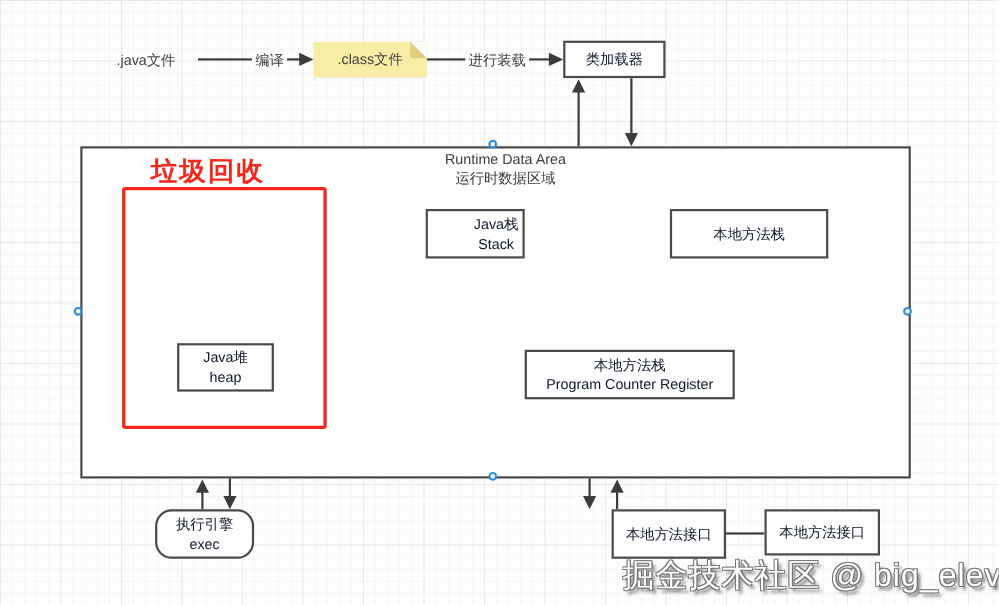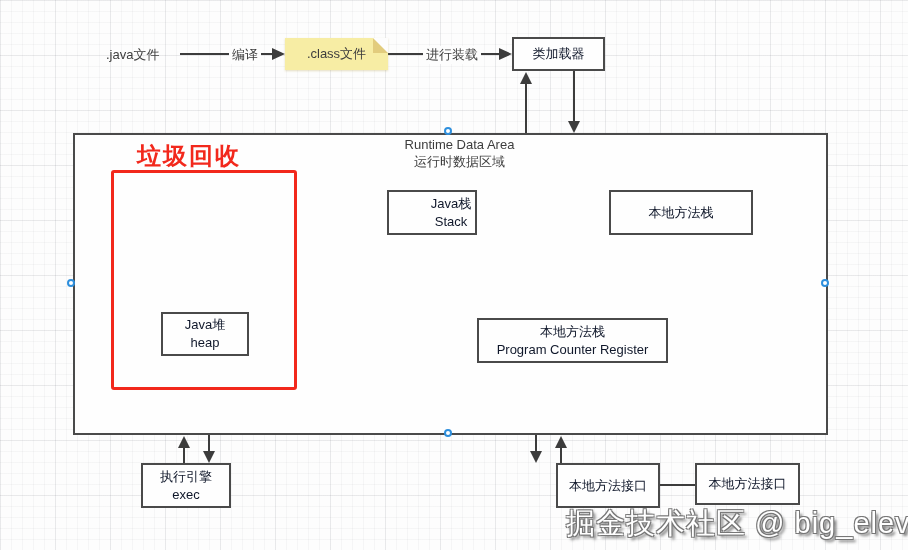--- a/index.html
+++ b/index.html
@@ -132,21 +132,21 @@
   <div class="handle" style="left:444px; top:127px;"></div>
   <div class="handle" style="left:67px;  top:279px;"></div>
   <div class="handle" style="left:821px; top:279px;"></div>
   <div class="handle" style="left:444px; top:429px;"></div>
 
   <div class="ah ah-up" style="left:178px; top:436px;"></div>
   <div class="vline" style="left:183px; top:446px; height:17px;"></div>
   <div class="vline" style="left:208px; top:435px; height:17px;"></div>
   <div class="ah ah-down" style="left:203px; top:451px;"></div>
 
-  <div class="node" style="left:141px; top:463px; width:90px; height:45px;">
+  <div class="node" style="left:141px; top:463px; width:90px; height:45px;border-radius:15px;">
     <span>执行引擎</span>
     <span>exec</span>
   </div>
 
   <div class="vline" style="left:535px; top:435px; height:17px;"></div>
   <div class="ah ah-down" style="left:530px; top:451px;"></div>
   <div class="ah ah-up" style="left:555px; top:436px;"></div>
   <div class="vline" style="left:560px; top:446px; height:17px;"></div>
 
   <div class="node" style="left:512px; top:463px; width:104px; height:45px;margin-left:44px;">

